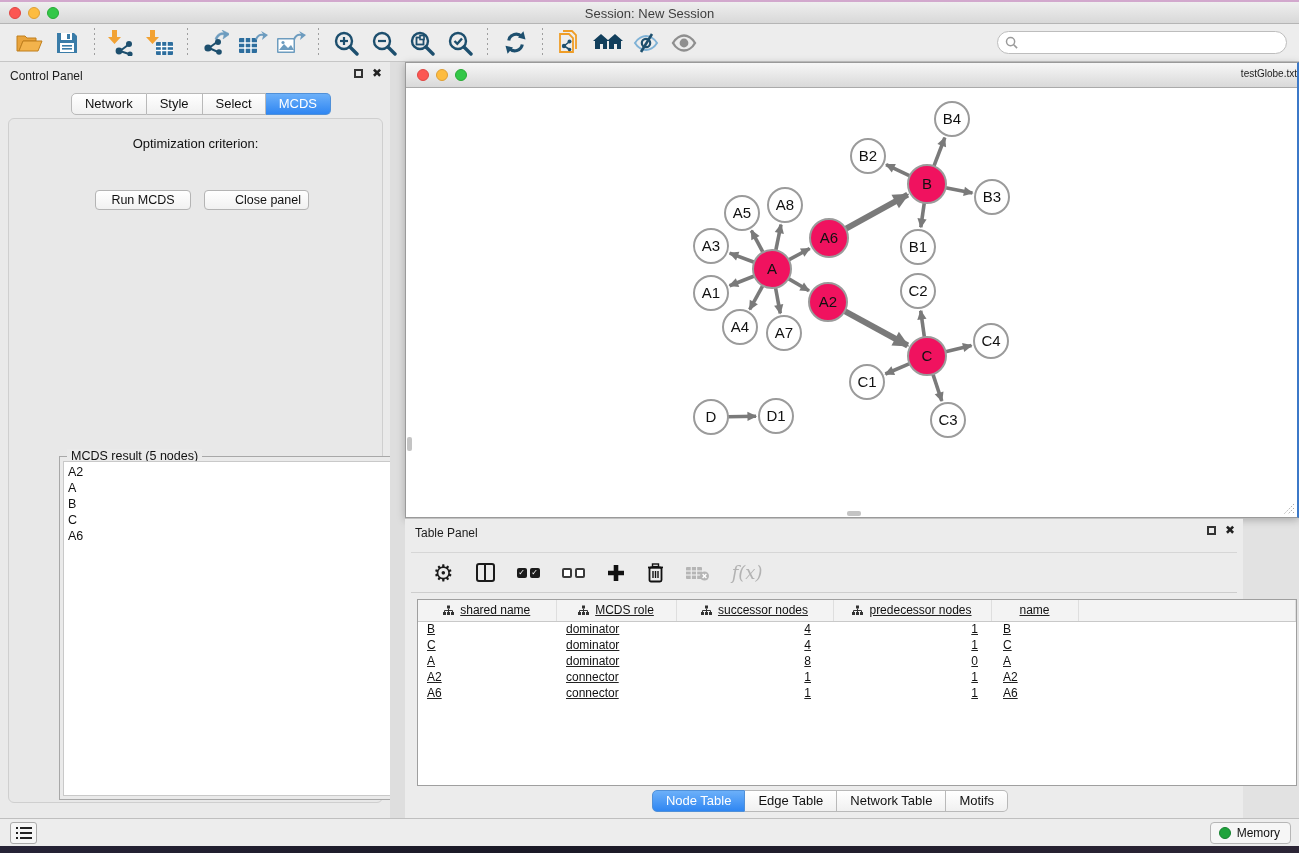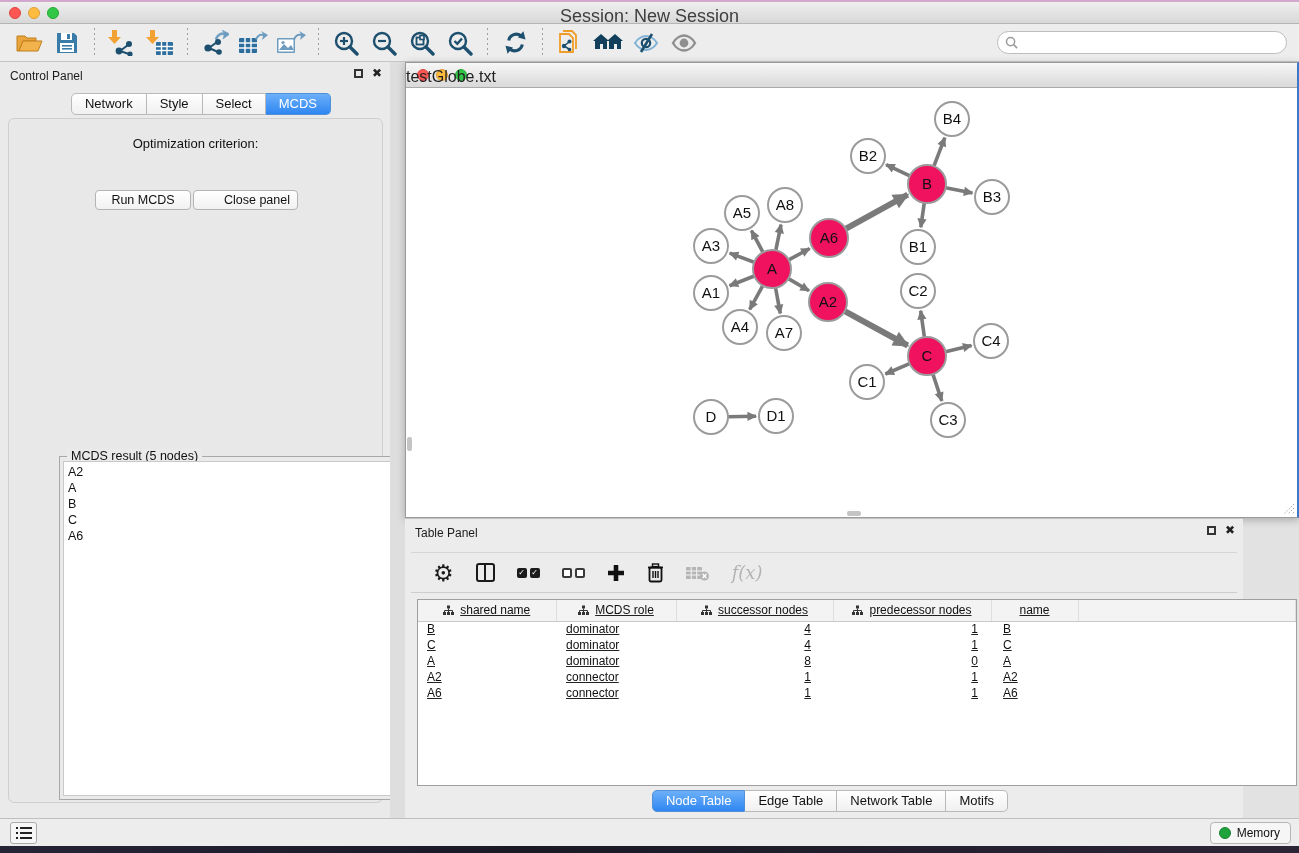--- a/index.html
+++ b/index.html
@@ -10,21 +10,21 @@
   
   .titlebar { position:absolute; left:0; top:0; width:1299px; height:24px;
     background:linear-gradient(#efefef,#d8d8d8); border-top:2px solid #d2a8cd;
     border-bottom:1px solid #b5b5b5; }
   .lights { position:absolute; left:9px; top:5px; display:flex; gap:7px; }
   .light { width:12px; height:12px; border-radius:50%; }
   .light.red { background:#fc5753; border:1px solid #df4744; }
   .light.yellow { background:#fdbc40; border:1px solid #de9f34; }
   .light.green { background:#33c748; border:1px solid #27aa35; }
   .titlebar .title { position:absolute; left:0; right:0; top:4px; text-align:center;
-    font-size:18px; color:#3e3e3e; }
+    font-size:13px; color:#3e3e3e; }
 
   
   .toolbar { position:absolute; left:0; top:24px; width:1299px; height:38px;
     background:#ededed; border-bottom:1px solid #c6c6c6; display:flex; align-items:center;
     padding-left:10px; }
   .tbtn { width:38px; height:32px; display:flex; align-items:center; justify-content:center; }
   .tdiv { width:1px; height:30px; margin:0 8px;
     background-image:linear-gradient(#9f9f9f 40%, rgba(0,0,0,0) 0%);
     background-size:1px 5px; background-repeat:repeat-y; }
   .searchbox { position:absolute; right:12px; top:7px; width:290px; height:23px;
@@ -74,21 +74,21 @@
 
   
   .vsplit { position:absolute; left:390px; top:0; width:15px; height:756px; background:#dedede; }
 
   
   .net-window { position:absolute; left:405px; top:0; width:894px; height:456px; background:#fff;
     border:1px solid #9a9a9a; border-right:2px solid #3c79c8; box-shadow:0 2px 8px rgba(0,0,0,.25); }
   .net-titlebar { position:relative; height:25px; background:linear-gradient(#f7f7f7,#d9d9d9);
     border-bottom:1px solid #aaa; }
   .net-titlebar .lights { top:6px; left:11px; }
-  .net-titlebar .title { position:absolute; left:0; right:0; top:5px; text-align:left; font-size:16px; color:#222; }
+  .net-titlebar .title { position:absolute; left:0; right:0; top:5px; text-align:right; font-size:10px; color:#222; }
   .net-canvas { position:absolute; left:0; top:25px; right:0; bottom:0; background:#fff; overflow:hidden; }
   .edge-handle-left { position:absolute; left:1px; top:374px; width:5px; height:14px; background:#c4c4c4; border-radius:2px; }
   .edge-handle-bottom { position:absolute; left:441px; bottom:1px; width:14px; height:5px; background:#c4c4c4; border-radius:2px; }
   .resize-grip { position:absolute; right:2px; bottom:2px; }
 
   
   .table-panel { position:absolute; left:405px; top:456px; width:838px; height:300px; background:#ececec;
     border-top:1px solid #c2c2c2; }
   .tp-toolbar { position:absolute; left:6px; right:6px; top:33px; height:41px; background:#ececec;
     border-top:1px solid #d6d6d6; border-bottom:1px solid #cdcdcd; display:flex; align-items:center;
@@ -322,21 +322,21 @@
       </div>
       <div class="segbar cp-tabs" id="cp-tabs">
           <div class="seg">Network</div>
           <div class="seg">Style</div>
           <div class="seg">Select</div>
           <div class="seg seg-sel">MCDS</div>
         </div>
       <div class="cp-content">
         <div class="opt-label">Optimization criterion:</div>
         <div class="btn" style="left:86px; top:71px; width:96px;">Run MCDS</div>
-        <div class="btn" style="left:184px; top:71px; width:105px;padding-left:23px;">Close panel</div>
+        <div class="btn" style="left:195px; top:71px; width:105px;padding-left:23px;">Close panel</div>
         <div class="groupbox">
           <div class="legend">MCDS result (5 nodes)</div>
           <div class="result-list">
             <ul id="result-items">
                 <li>A2</li>
                 <li>A</li>
                 <li>B</li>
                 <li>C</li>
                 <li>A6</li>
               </ul>

